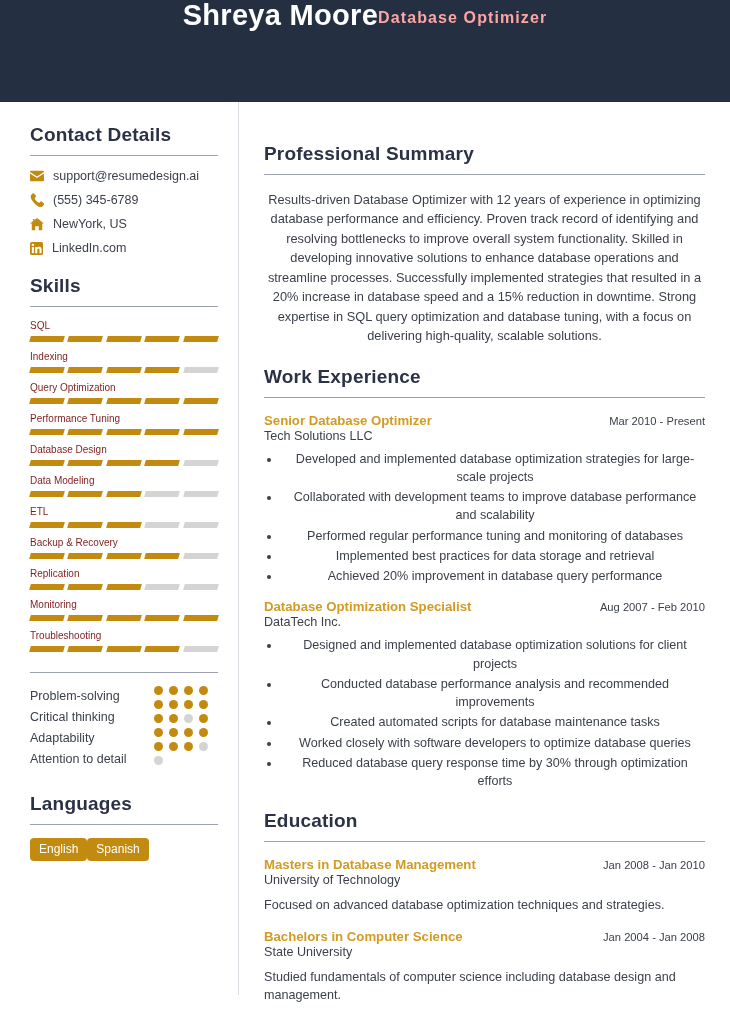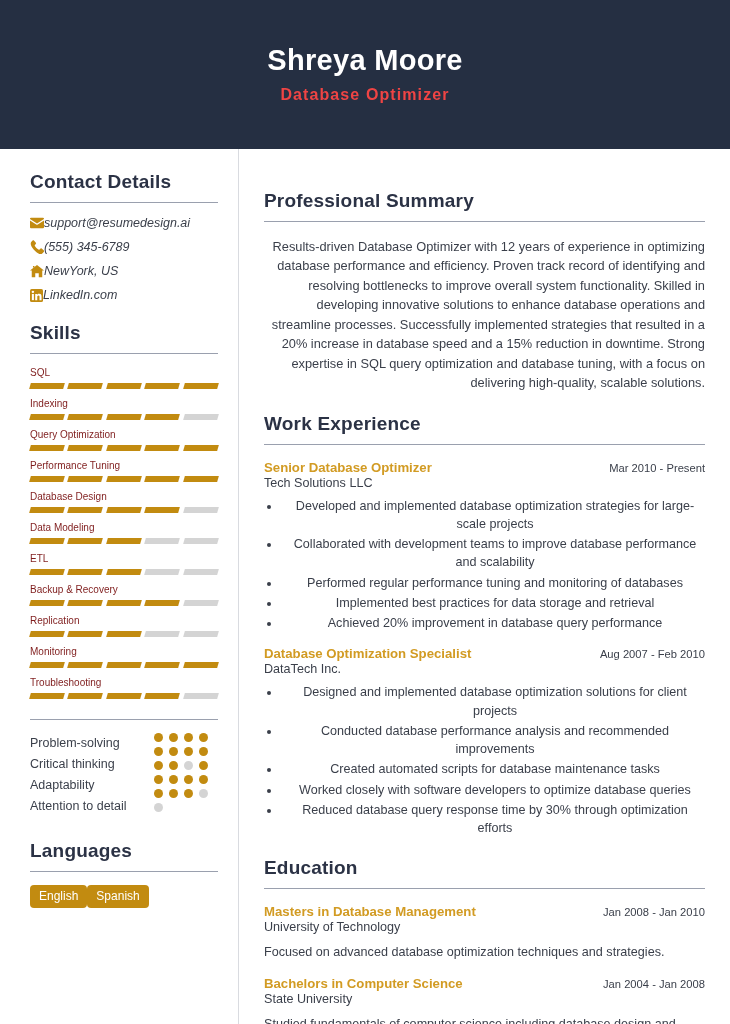--- a/index.html
+++ b/index.html
@@ -7,30 +7,30 @@
     width:730px; height:1024px;
     background:#ffffff;
     font-family:"Liberation Sans", sans-serif;
     -webkit-font-smoothing:antialiased;
   }
   .page { width:730px; height:1024px; position:relative; overflow:hidden; background:#fff; }
 
   
   .header {
     background:#252F42;
-    height:149px;
-    display:flex; flex-direction:column;
-    align-items:center; justify-content:center;
+    height:102px;
+    display:flex; flex-direction:row;
+    align-items:flex-start; justify-content:center;
   }
   .name {
     color:#ffffff; font-size:29px; font-weight:bold;
     letter-spacing:.3px; line-height:1.1;
   }
   .job-title {
-    color:#ef4444; font-size:16px; font-weight:bold;
+    color:#fca5a5; font-size:16px; font-weight:bold;
     letter-spacing:1.1px; margin-top:9px;
   }
 
   
   .body { display:flex; align-items:stretch; height:893px; }
   .left {
     width:239px; padding:22px 20px 0 30px;
     border-right:1px solid #d9dbe0;
   }
   .right { flex:1; padding:22px 25px 0 25px; }
@@ -43,22 +43,22 @@
   .right .sec-title { font-size:19px;margin-top:19px; }
   .rule {
     border:0; border-top:1px solid #9aa0ae;
     margin-top:9px; margin-bottom:13px;
   }
   .right .rule { border-top:1px solid #9aa0ae; margin-bottom:15px; }
 
   
   .contact-list { list-style:none; }
   .contact-item {
-    display:flex; align-items:center; 
-    font-size:12.5px; color:#3a3f4a; margin-bottom:10px;font-style:italic;
+    display:flex; align-items:center; gap:9px;
+    font-size:12.5px; color:#3a3f4a; margin-bottom:10px;
   }
   .ic { width:14px; height:14px; flex:none; display:block; fill:#C28B10; }
   .ic-li { width:13px; height:13px; }
 
   
   .skill-row { margin-bottom:9px; }
   .skill-name { font-size:10px; color:#7f1d1d; margin-bottom:5px; }
   .bar { display:flex; gap:4px; }
   .seg {
     flex:1; height:6px;
@@ -89,21 +89,21 @@
   .lang-wrap { display:flex; flex-wrap:wrap; }
   .lang-pill {
     background:#C28B10; color:#ffffff;
     font-size:12px; padding:4px 9px 5px;
     border-radius:4px;
   }
 
   
   .summary {
     font-size:12.8px; line-height:1.52; color:#3a3f4a;
-    text-align:right;
+    text-align:center;
   }
   .blk { margin-bottom:14px; }
   .blk-head { display:flex; justify-content:space-between; align-items:baseline; gap:12px; }
   .blk-title { color:#D29B23; font-size:13.2px; font-weight:bold; }
   .blk-date { color:#3a3f4a; font-size:11.2px; white-space:nowrap; }
   .blk-org { font-size:12.6px; color:#3a3f4a; margin-top:1px; }
   .bullets { margin:7px 0 0 17px;text-align:center; }
   .bullets li {
     font-size:12.6px; line-height:1.45; color:#3a3f4a;
     margin-bottom:2px; padding-left:4px;

